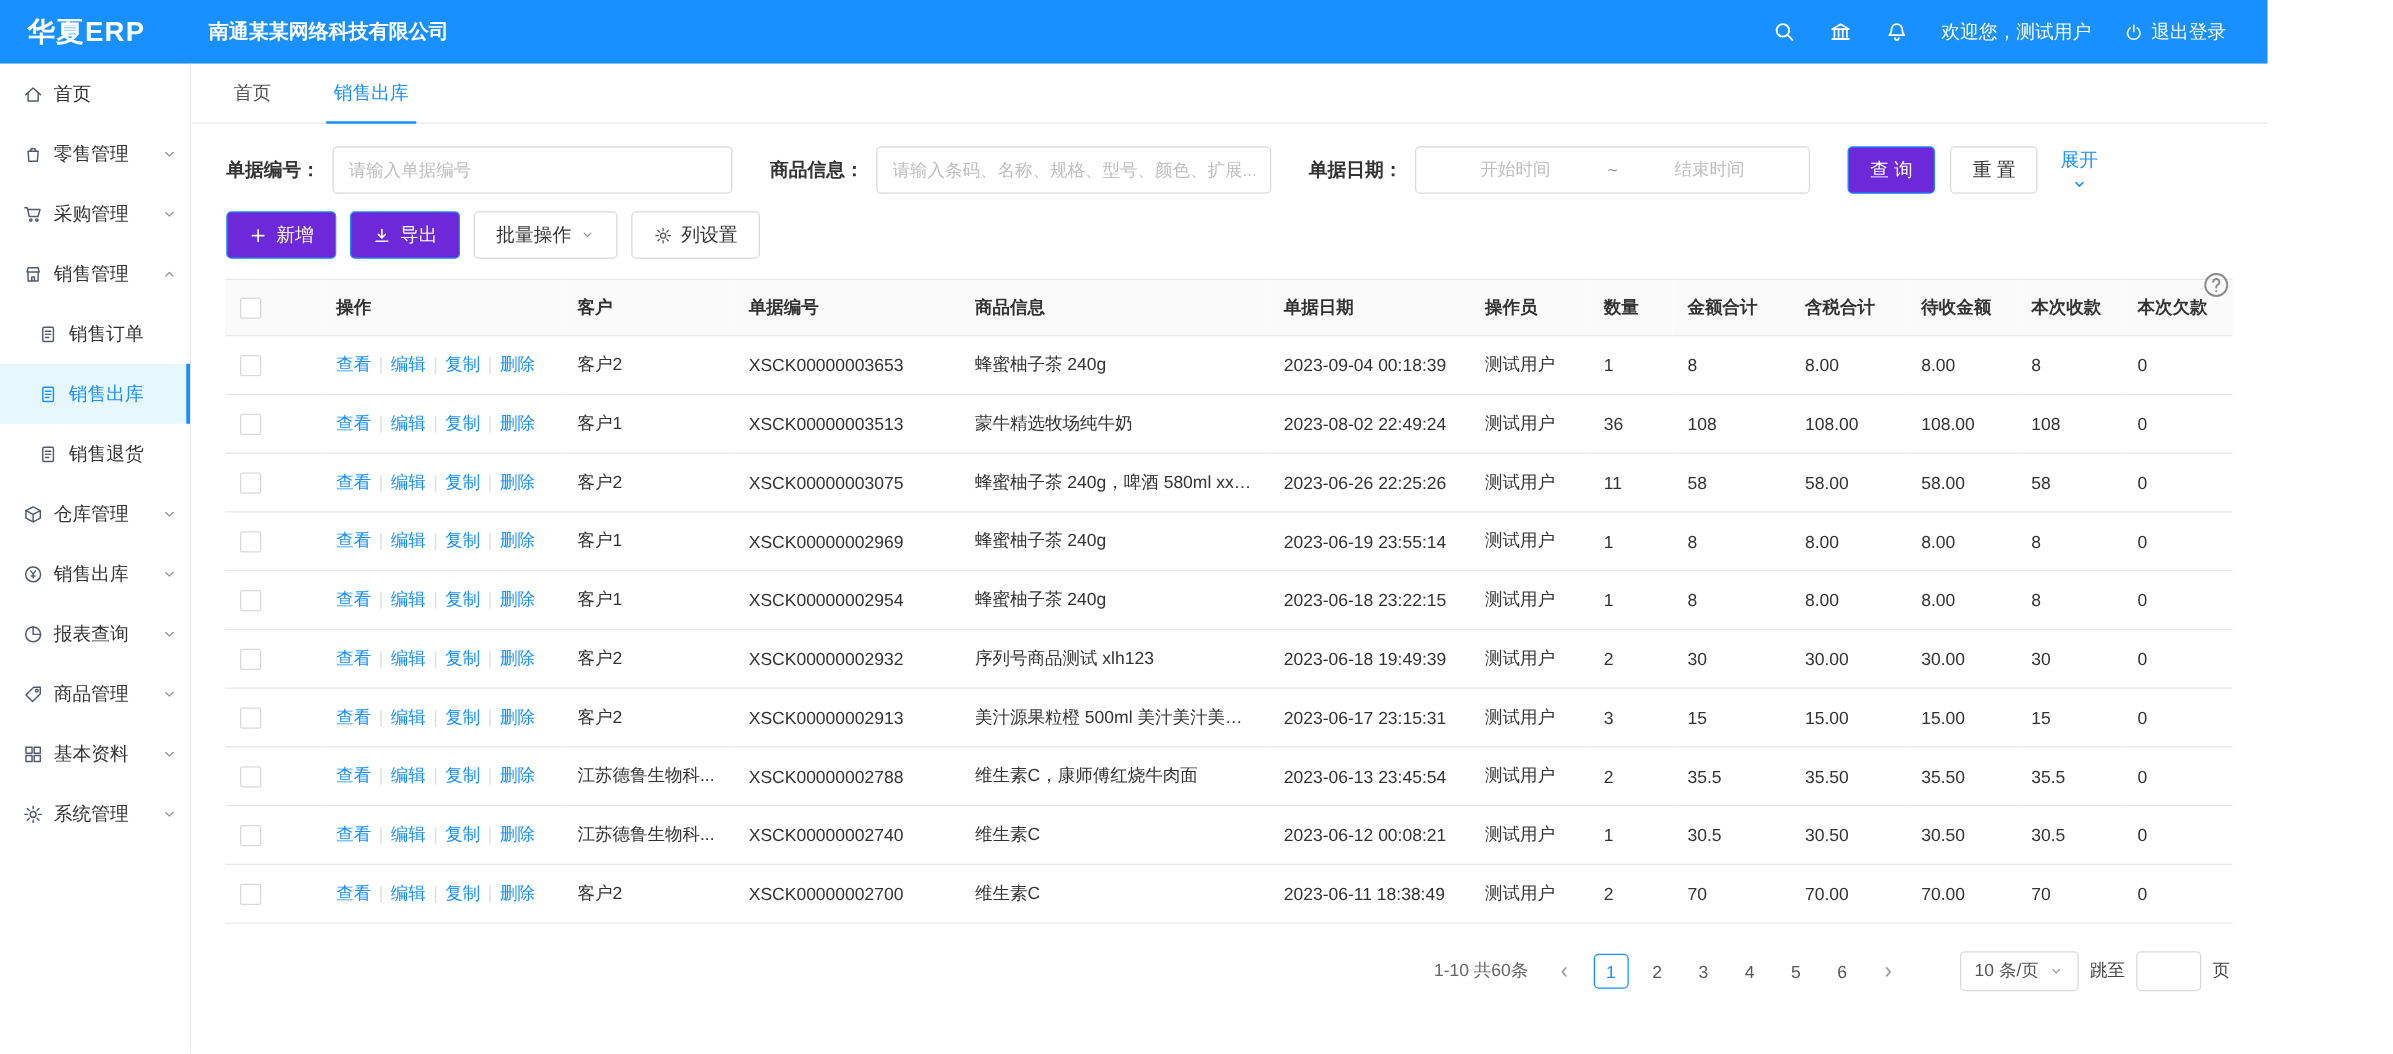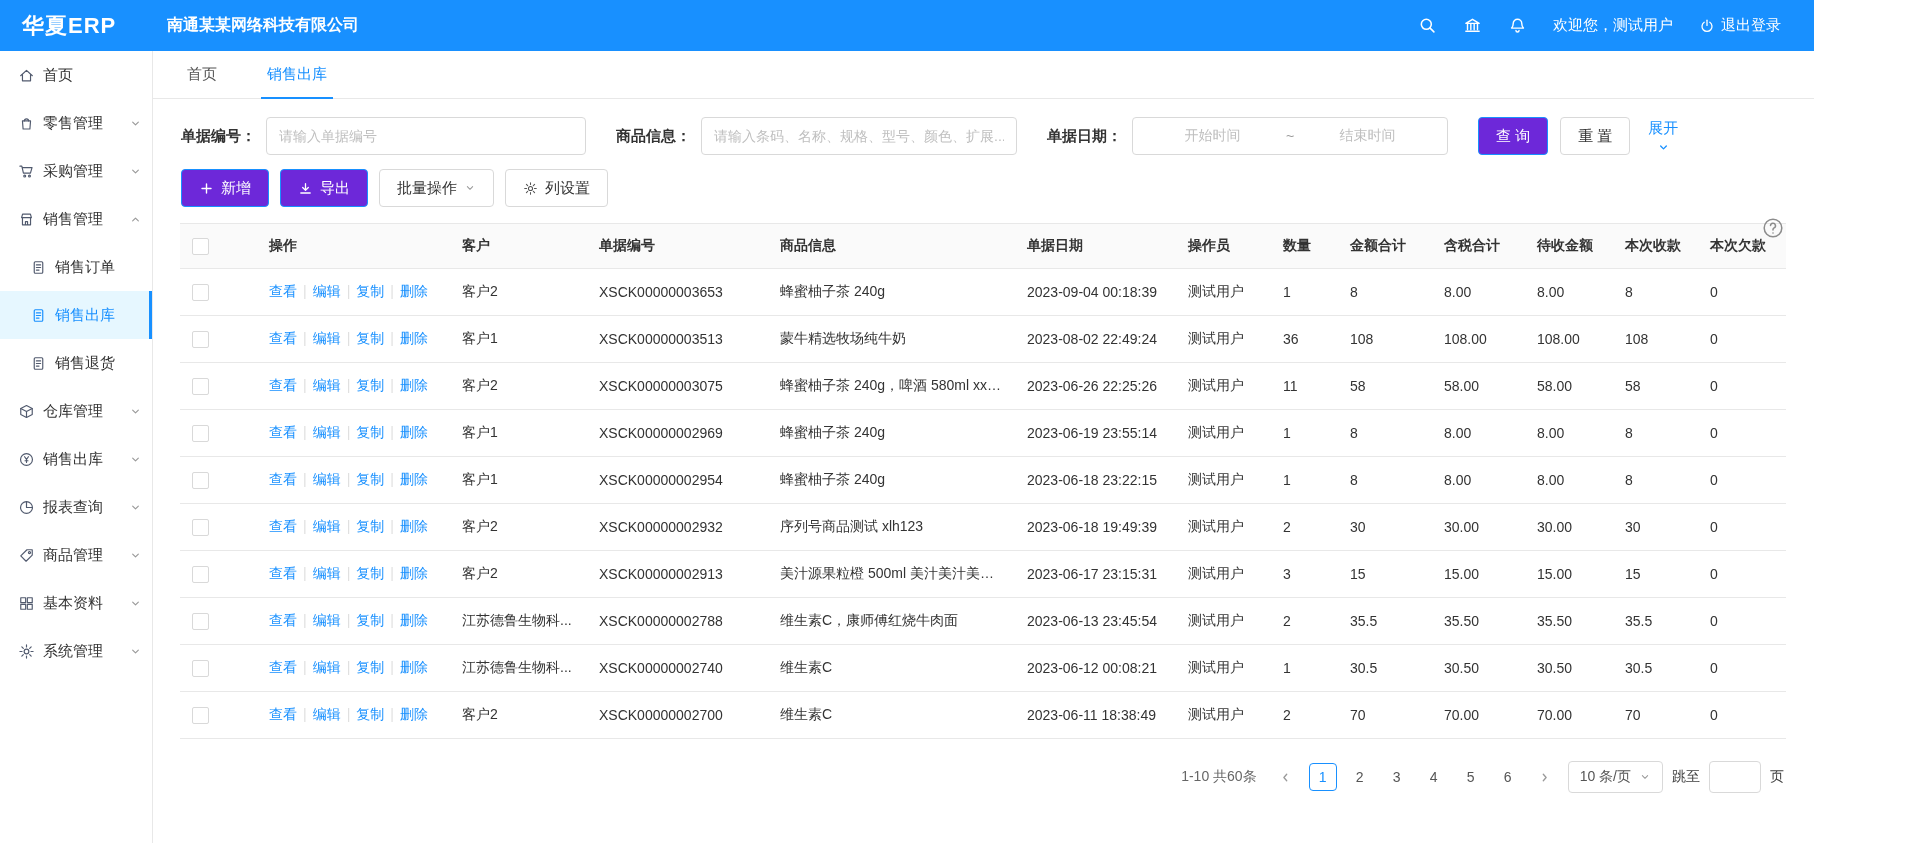--- a/index.html
+++ b/index.html
@@ -77,21 +77,21 @@
   .badge.approved { color: #52c41a; border-color: #b7eb8f; background: #f6ffed; }
   .badge.pending { color: #f5222d; border-color: #ffa39e; background: #000000; }
 
   
   .pagination { display: flex; align-items: center; justify-content: flex-end; padding: 22px 30px 0 0; gap: 9px; color: #666; font-size: 14px; }
   .pg-total { margin-right: 6px; color: #666; }
   .pg-arrow { width: 28px; height: 28px; display: inline-flex; align-items: center; justify-content: center; color: #999; cursor: pointer; }
   .pg-arrow svg { width: 13px; height: 13px; }
   .pg-num { min-width: 28px; height: 28px; display: inline-flex; align-items: center; justify-content: center; border-radius: 4px; cursor: pointer; color: #555; padding: 0 4px; }
   .pg-num.active { border: 1px solid #1890ff; color: #1890ff; background: #fff; }
-  .pg-size { height: 32px; border: 1px solid #d9d9d9; border-radius: 4px; display: inline-flex; align-items: center; gap: 8px; padding: 0 11px; cursor: pointer; color: #555; }
+  .pg-size { height: 32px; border: 1px solid #d9d9d9; border-radius: 4px; display: inline-flex; align-items: center; gap: 8px; padding: 0 11px; cursor: pointer; color: #555; margin-left: 34px; }
   .pg-size svg { width: 12px; height: 12px; color: #999; }
   .pg-jump-label { color: #404040; }
   .pg-jump-input { width: 52px; height: 32px; border: 1px solid #d9d9d9; border-radius: 4px; outline: none; padding: 0 8px; }
 </style>
 </head>
 <body>
 
 <div class="app">
 
   <div class="topbar">

